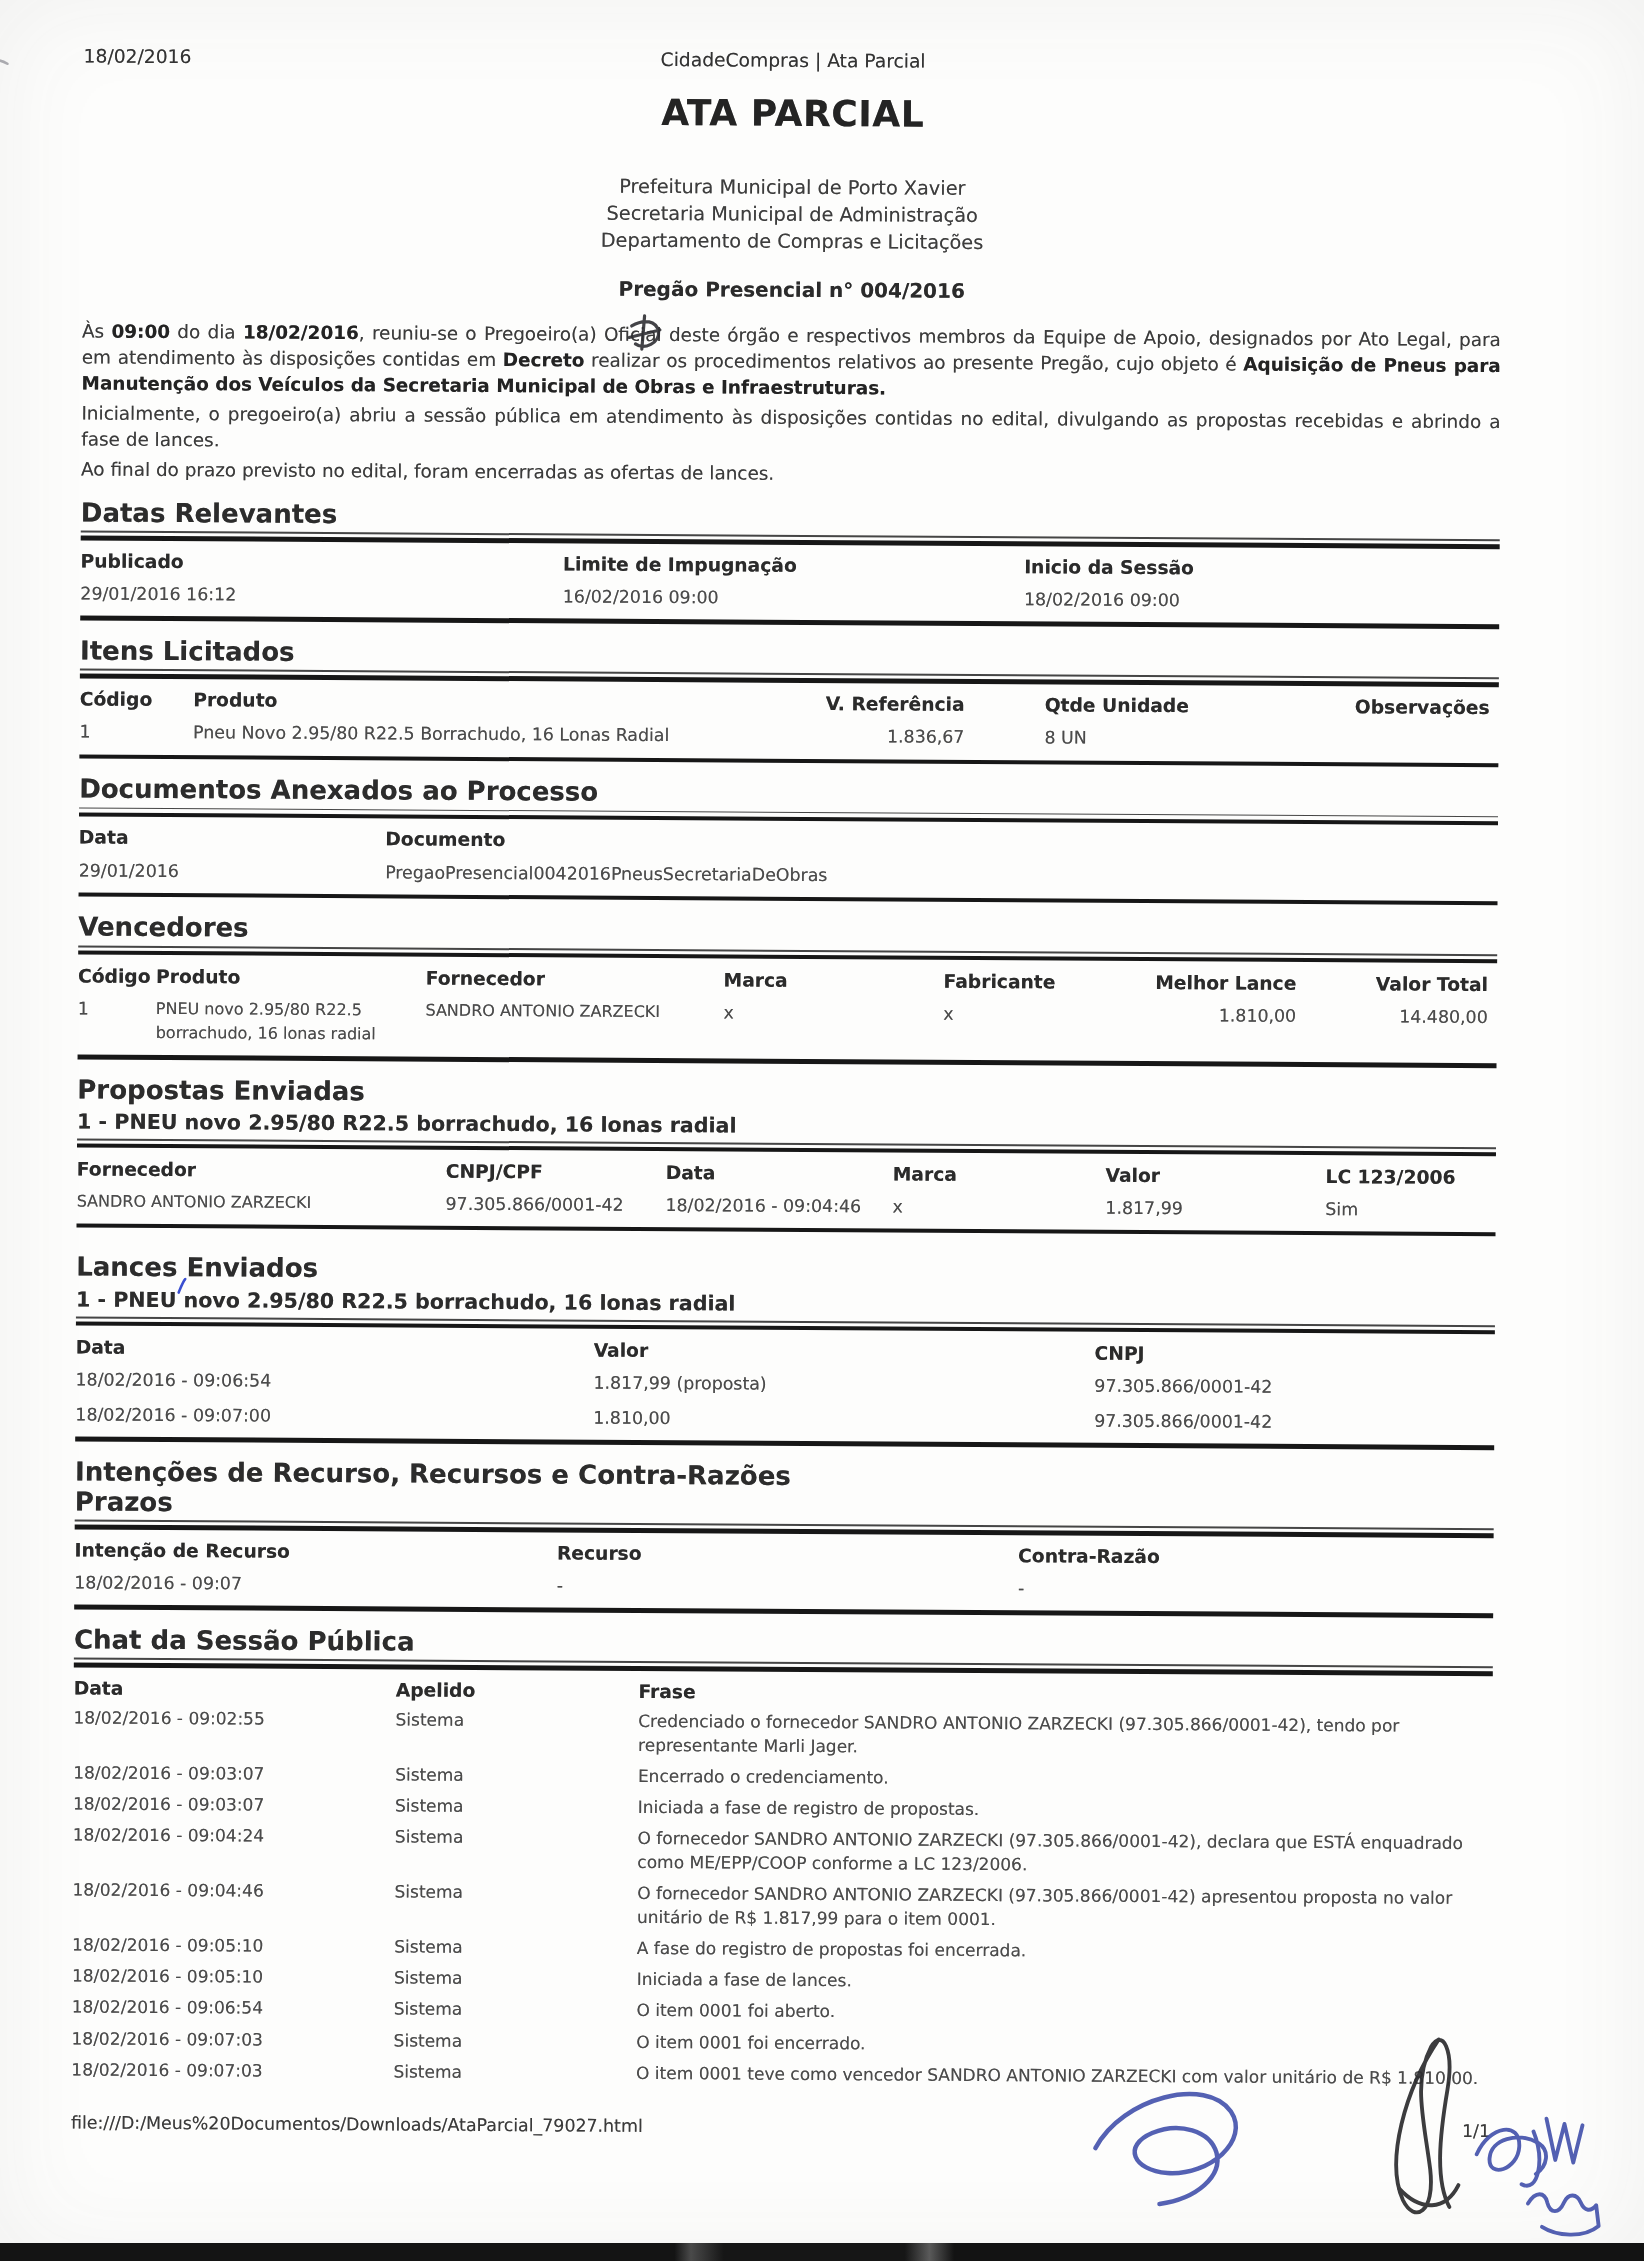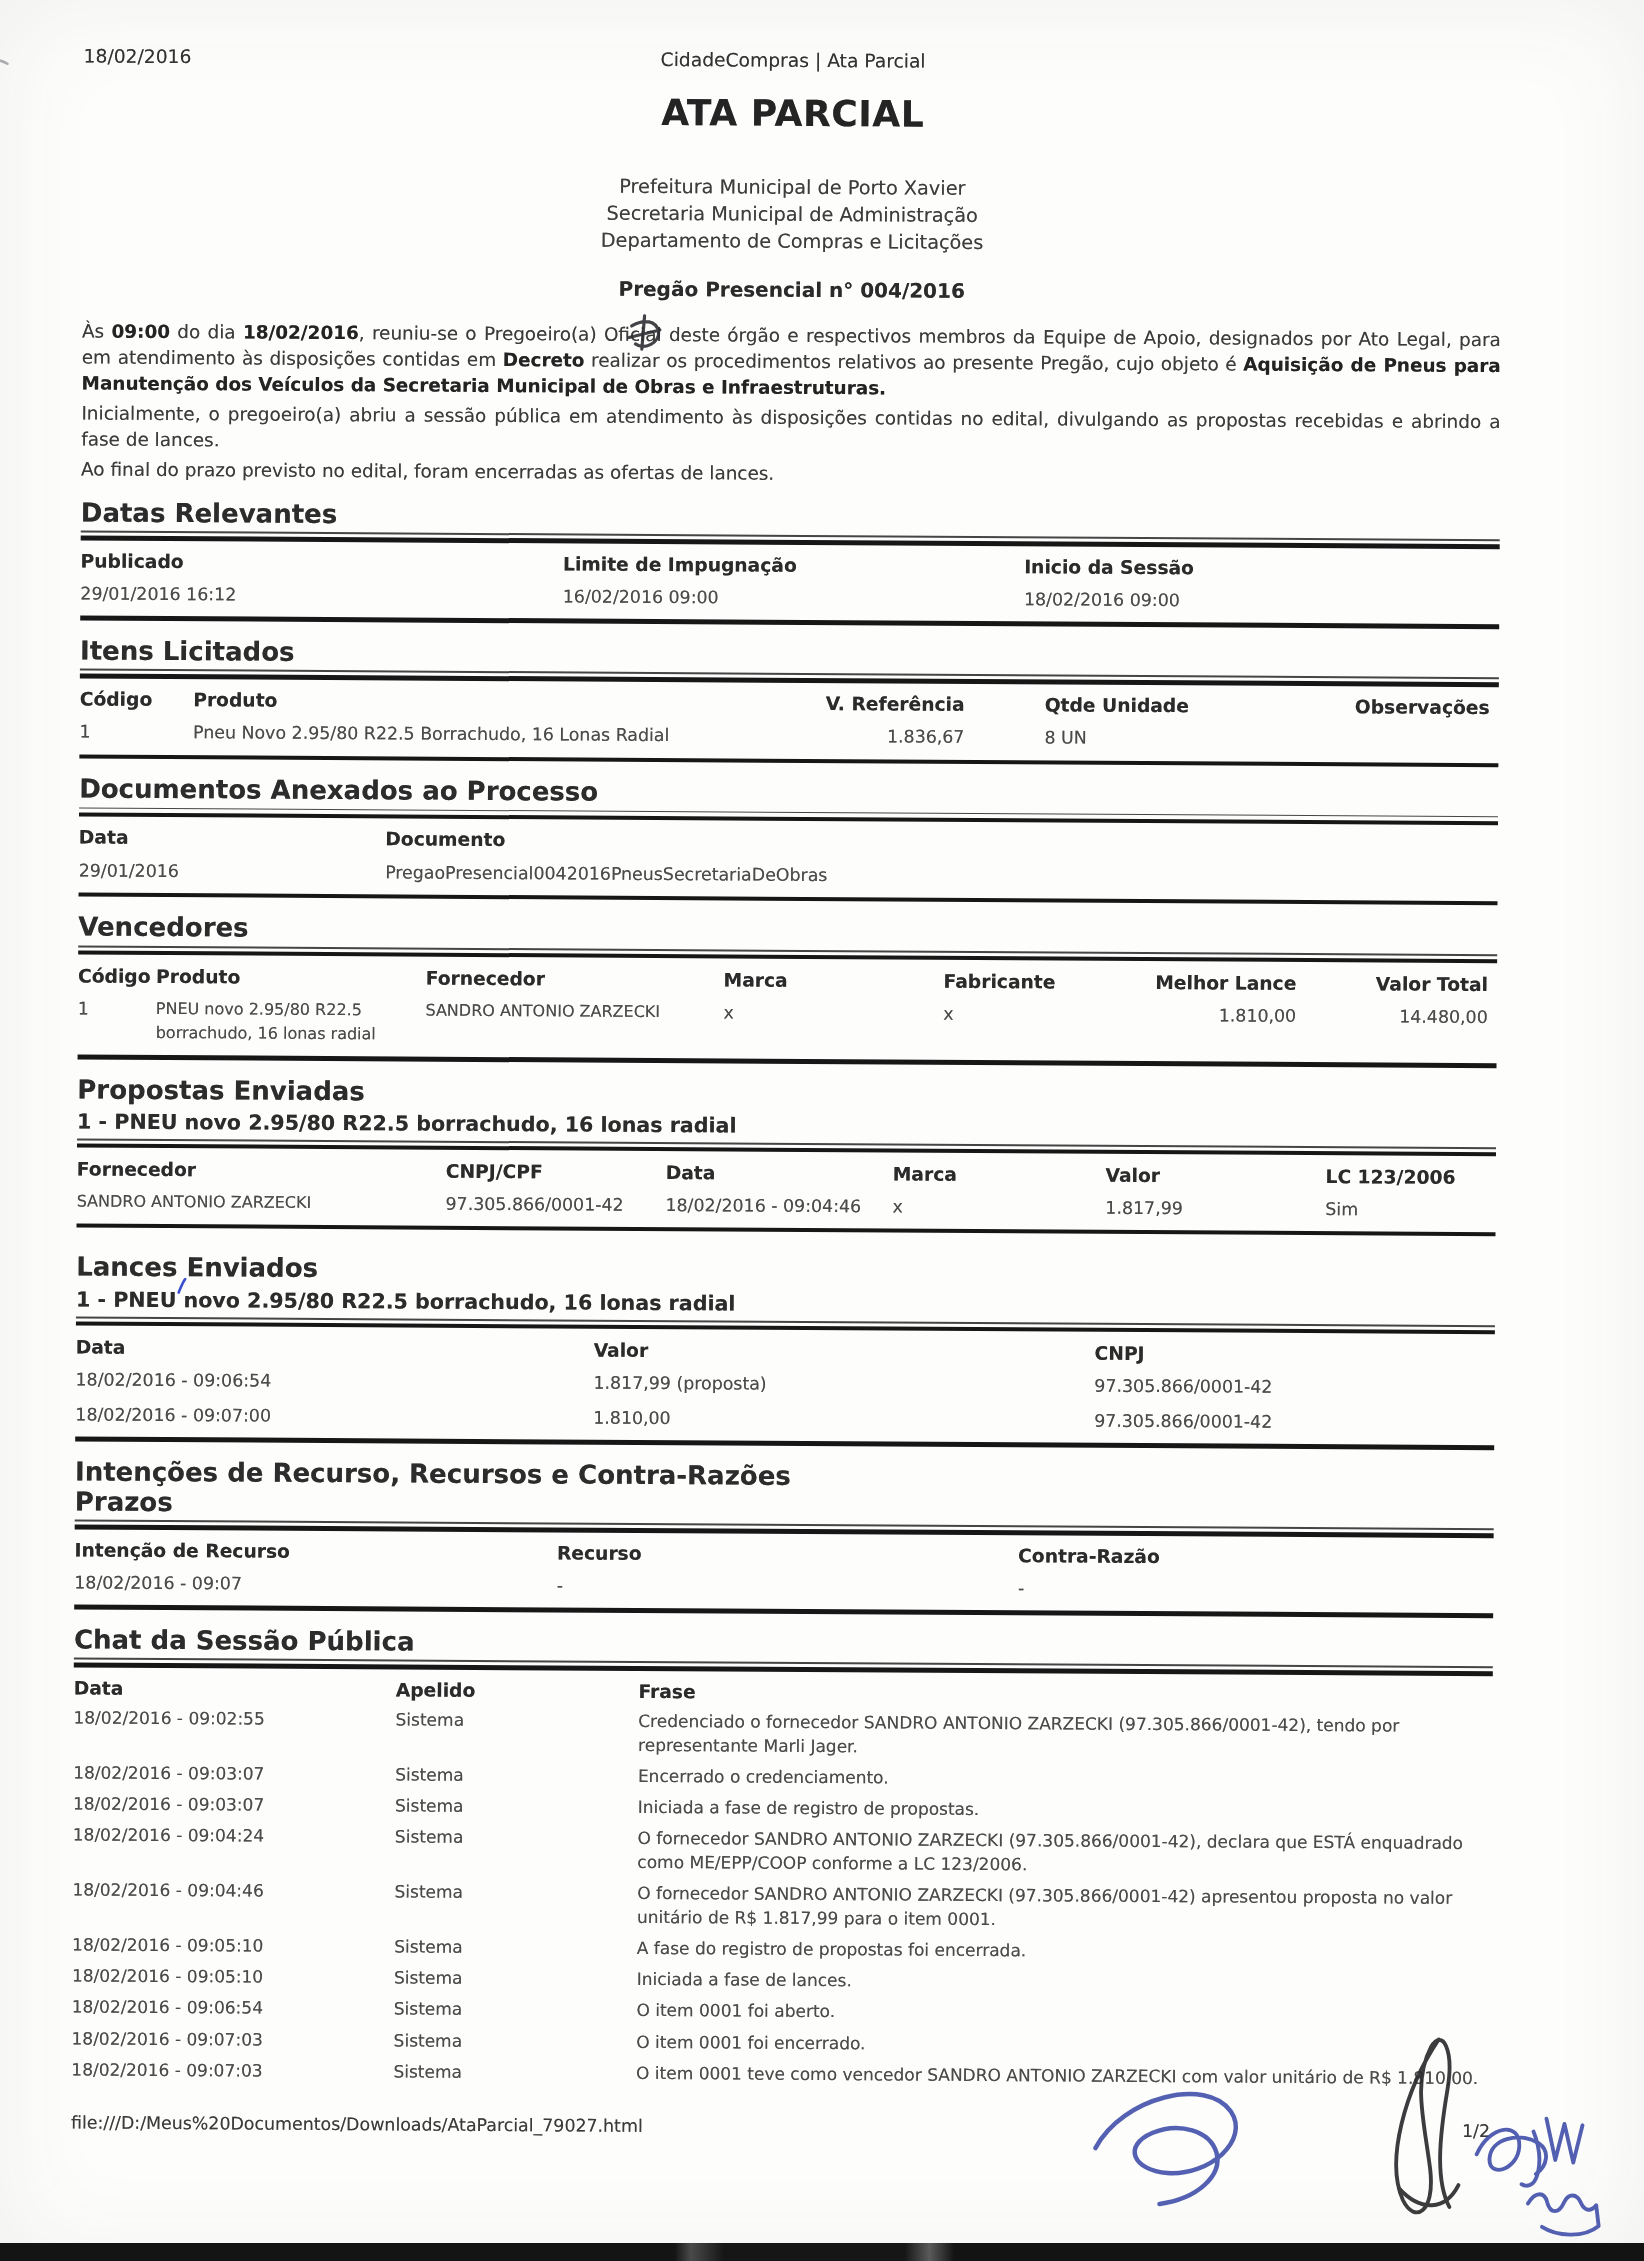--- a/index.html
+++ b/index.html
@@ -284,21 +284,21 @@
         <div class="td">O item 0001 foi encerrado.</div>
 
         <div class="td">18/02/2016 - 09:07:03</div>
         <div class="td">Sistema</div>
         <div class="td">O item 0001 teve como vencedor SANDRO ANTONIO ZARZECKI com valor unitário de R$ 1.810,00.</div>
       </div>
     </section>
 
     <div class="footer">
       <span>file:///D:/Meus%20Documentos/Downloads/AtaParcial_79027.html</span>
-      <span>1/2</span>
+      <span>1/1</span>
     </div>
 
     <svg class="ink" style="left:1090px;top:2019px" width="542" height="219" viewBox="0 0 840 340">
       <g stroke="#3c4ba8" stroke-width="7" opacity="0.88">
         <path d="M28,190 C70,110 200,78 238,132 C268,176 206,232 140,228 C86,224 70,186 116,166 C158,148 206,162 216,196 C226,232 186,268 128,276"></path>
       </g>
       <g stroke="#2c2c2e" stroke-width="6" opacity="0.92">
         <path d="M560,18 C508,96 478,208 506,268 C524,304 556,288 548,220 C538,144 520,84 548,30 C566,0 584,34 574,96 C562,170 556,236 578,278"></path>
         <path d="M500,250 C534,286 572,284 592,244"></path>
       </g>

